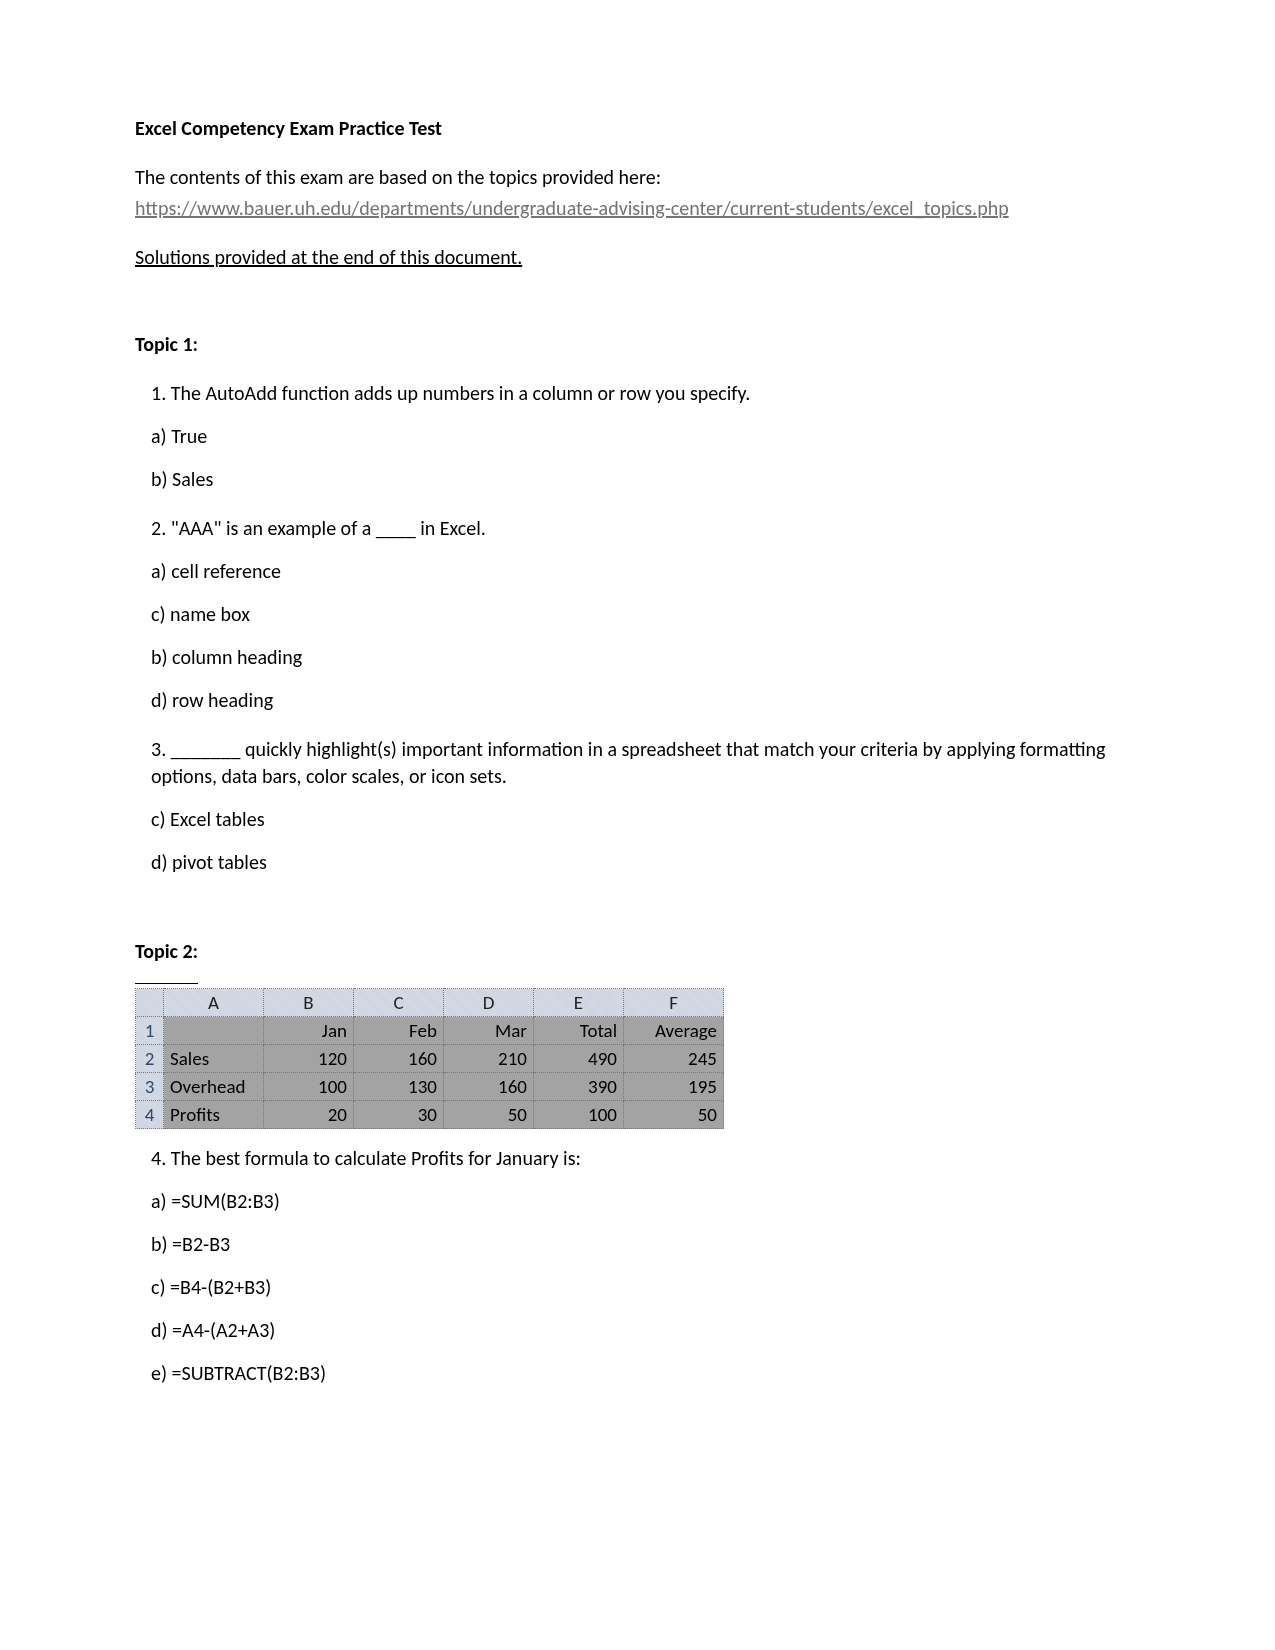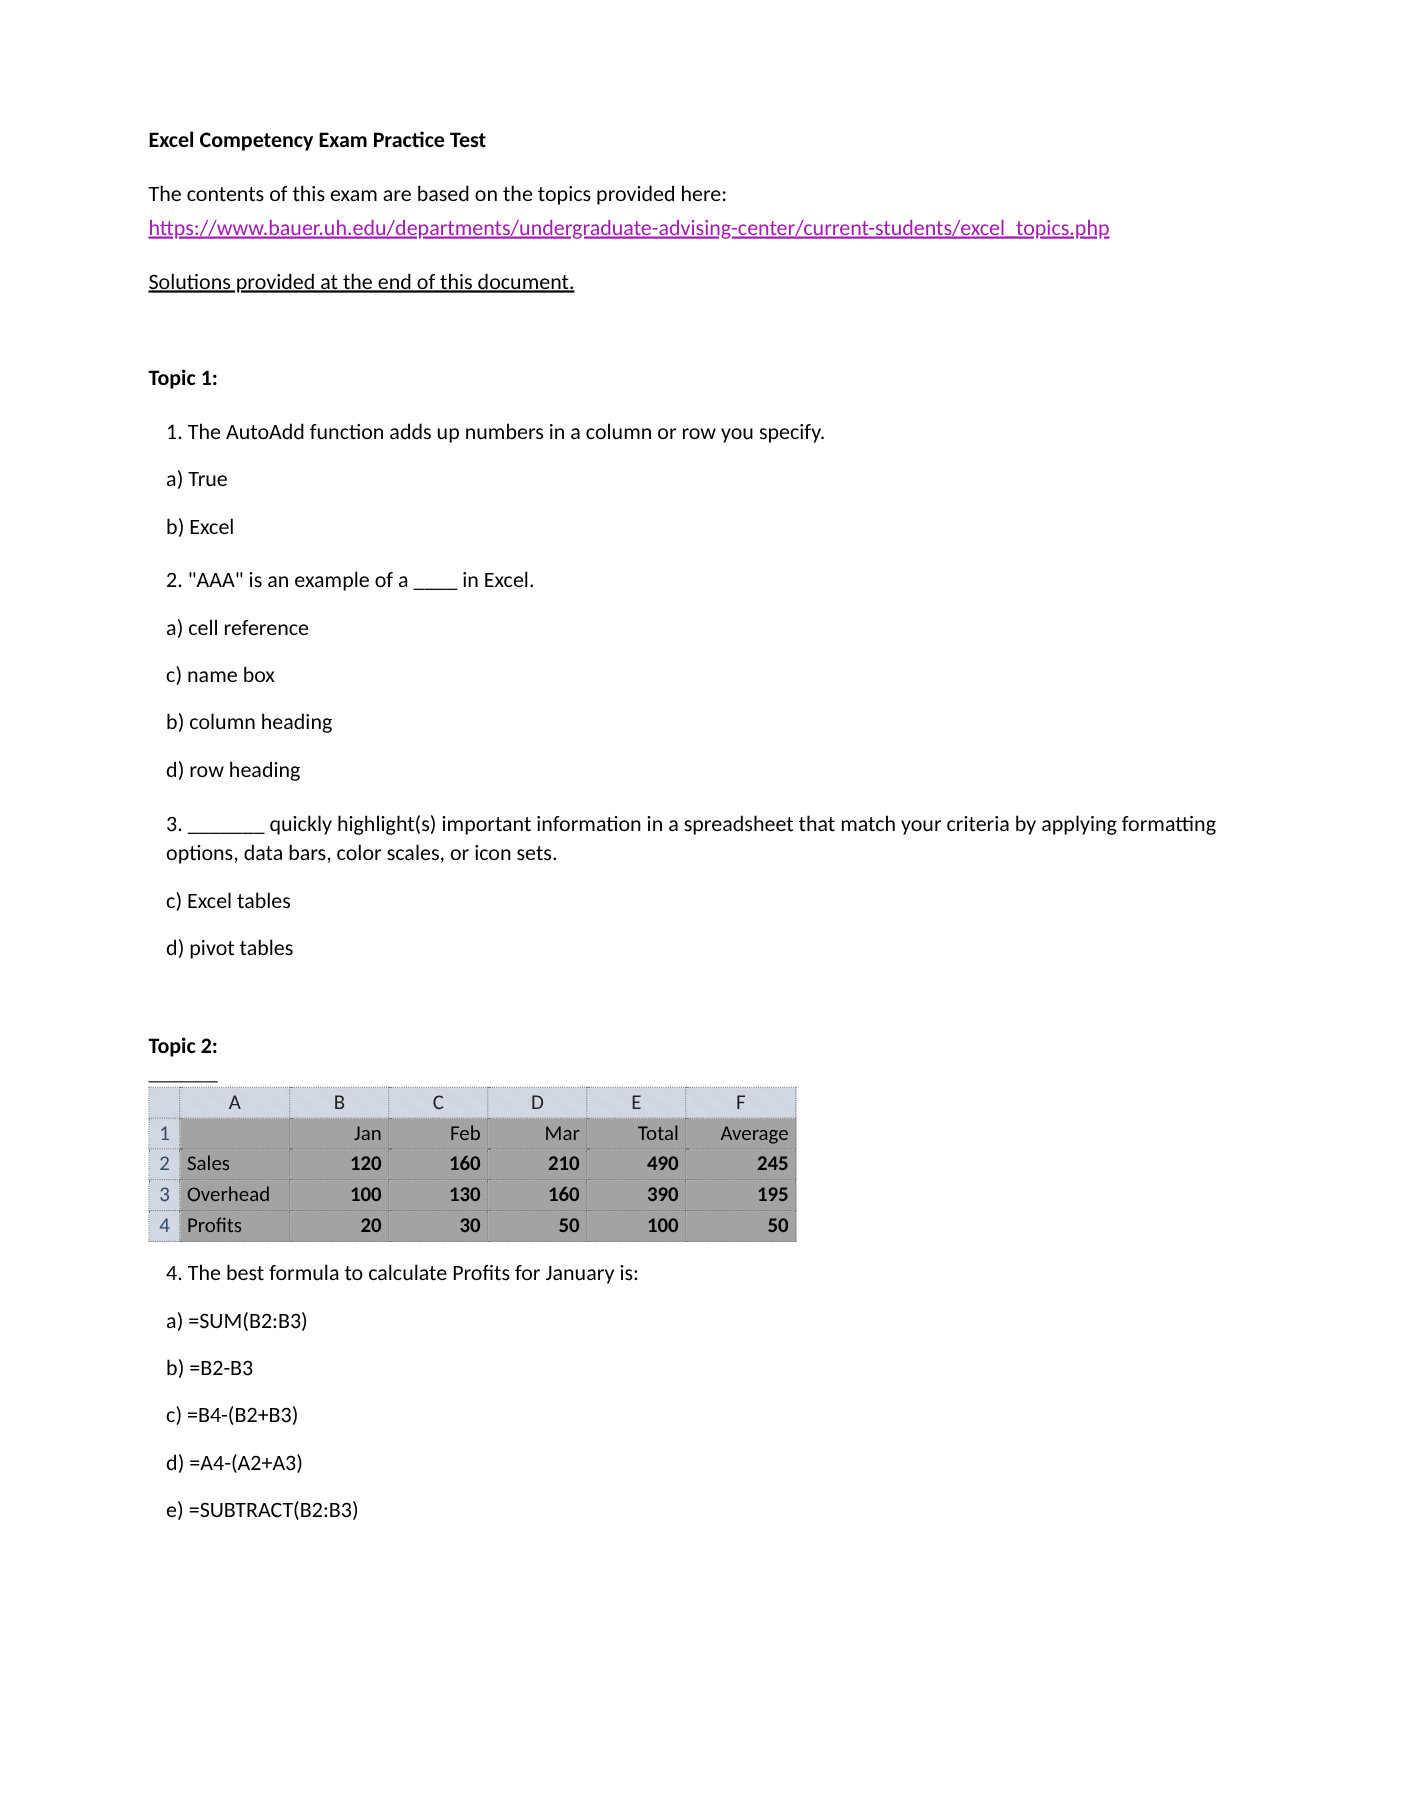--- a/index.html
+++ b/index.html
@@ -6,21 +6,21 @@
     html, body { width: 1275px; height: 1650px; background: #fff; }
     body {
       font-family: Calibri, "Segoe UI", Arial, sans-serif;
       font-size: 20px;
       color: #000;
       padding: 115px 135px 0 135px;
       line-height: 1.35;
     }
     .title { font-weight: 700; margin-bottom: 22px; }
     .intro { margin-bottom: 4px; }
-    .link { text-decoration: underline; color: #a21caf; display: inline; }
+    .link { text-decoration: underline; color: #737373; display: inline; }
     .solutions { margin-top: 22px; margin-bottom: 60px; text-decoration: underline; }
     .topic-heading { font-weight: 700; margin-top: 30px; margin-bottom: 22px; }
     .topic2-heading {
       font-weight: 700;
       margin-top: 40px;
       padding-bottom: 18px;
       border-bottom: 1px solid #000;
       display: inline-block;
     }
     .question { margin-bottom: 22px; }
@@ -53,21 +53,21 @@
     }
     table.excel tbody th.rownum {
       background: repeating-linear-gradient(45deg,#d5dbe6 0px,#d5dbe6 1px,#cdd4df 1px,#cdd4df 2px);
       color: #2f4a6a;
       font-weight: 400;
       text-align: center;
       width: 28px;
     }
     table.excel td { background: #a3a3a3; }
     table.excel td.label { text-align: left; }
-    table.excel td.num { text-align: right; font-weight: bold; }
+    table.excel td.num { text-align: right; }
     table.excel td.hdr { text-align: right; }
     .col-corner { width: 28px; }
     .col-A { width: 100px; }
     .col-B { width: 90px; }
     .col-C { width: 90px; }
     .col-D { width: 90px; }
     .col-E { width: 90px; }
     .col-F { width: 100px; }
 
     .q4 { margin-top: 4px; }
@@ -82,21 +82,21 @@
 <p class="intro">The contents of this exam are based on the topics provided here:</p>
 <span class="link">https://www.bauer.uh.edu/departments/undergraduate-advising-center/current-students/excel_topics.php</span>
 
 <p class="solutions">Solutions provided at the end of this document.</p>
 
 <div class="topic-heading">Topic 1:</div>
 
 <div class="question">
   <p class="stem">1. The AutoAdd function adds up numbers in a column or row you specify.</p>
   <p class="opt">a) True</p>
-  <p class="opt">b) Excel</p>
+  <p class="opt">b) Sales</p>
 </div>
 
 <div class="question">
   <p class="stem">2. "AAA" is an example of a ____ in Excel.</p>
   <p class="opt">a) cell reference</p>
   <p class="opt">c) name box</p>
   <p class="opt">b) column heading</p>
   <p class="opt">d) row heading</p>
 </div>
 

